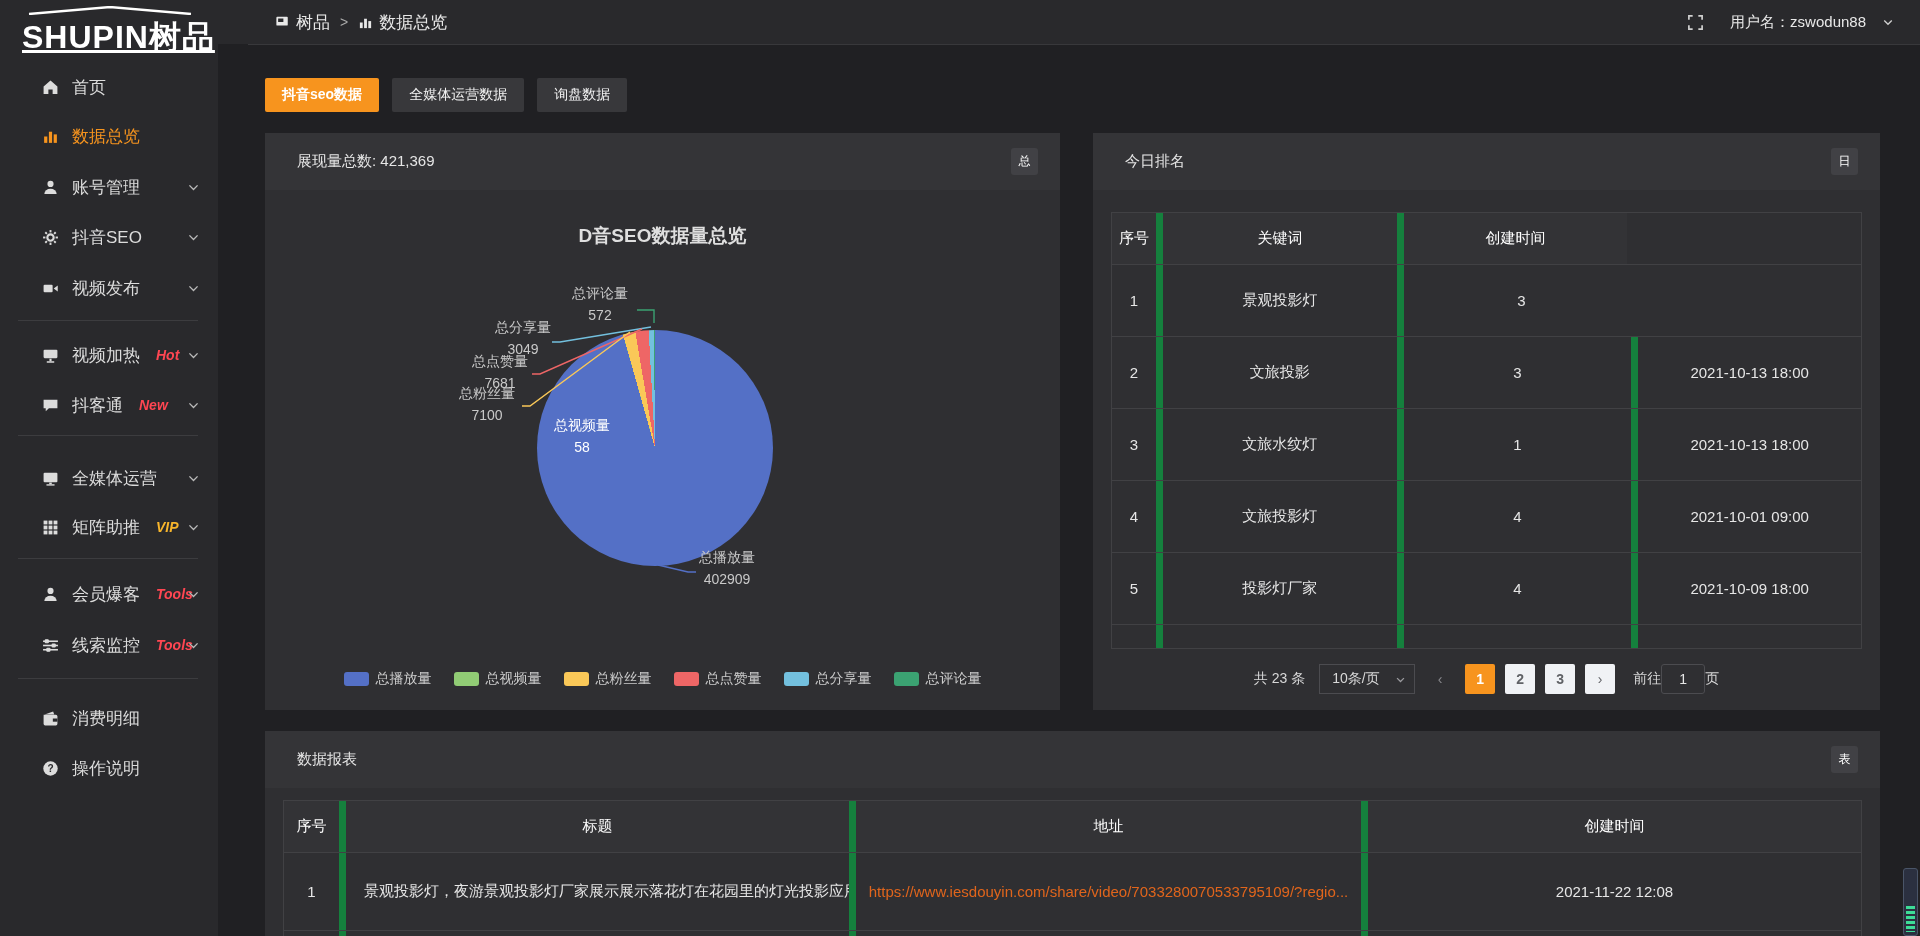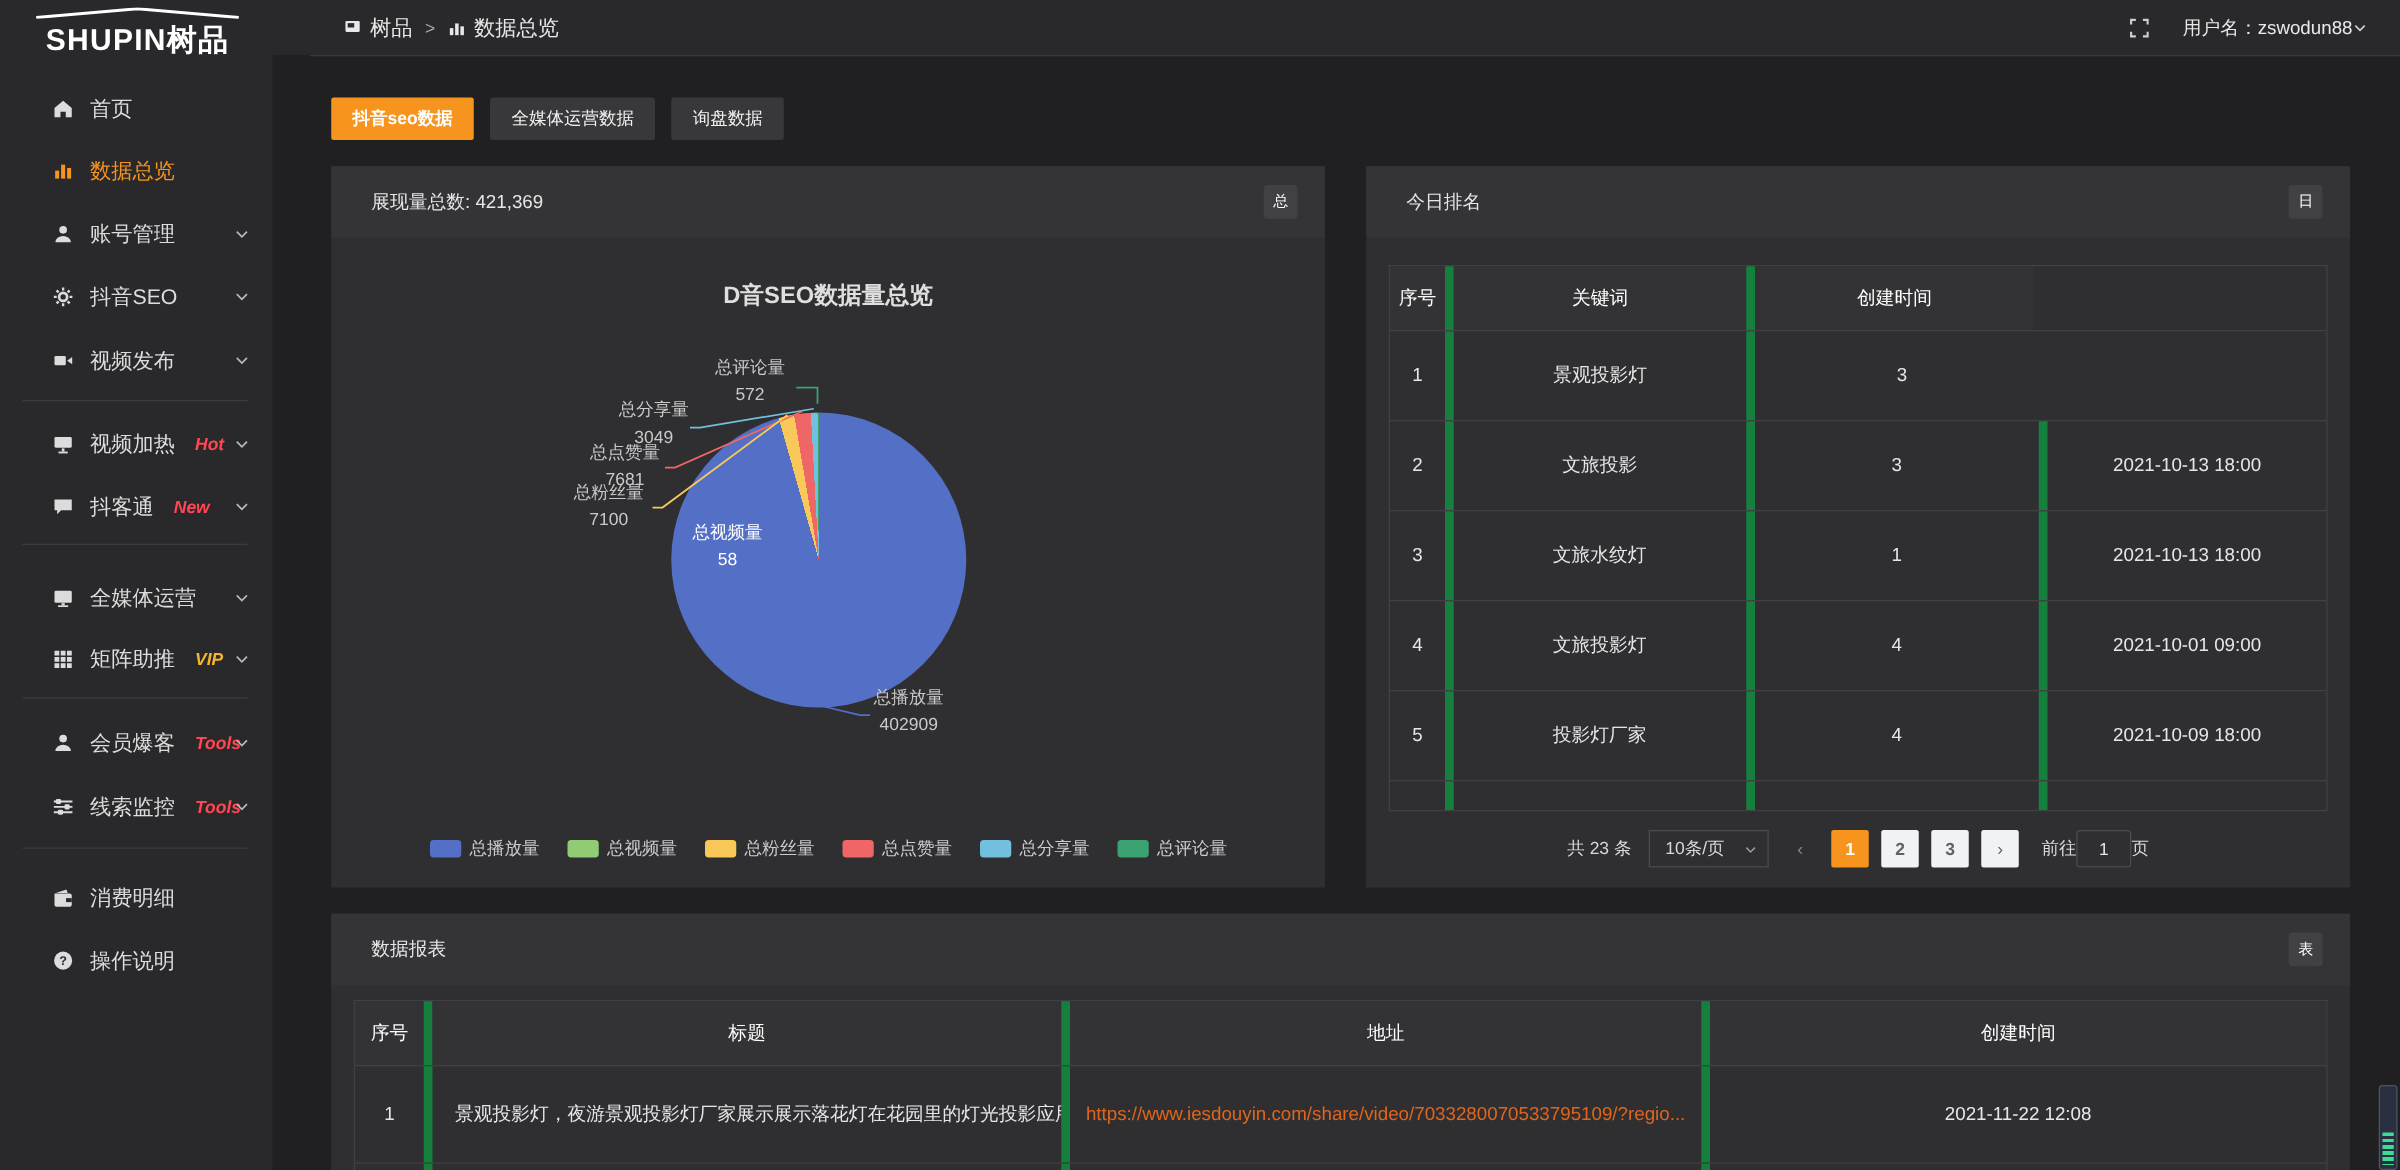--- a/index.html
+++ b/index.html
@@ -7,27 +7,27 @@
   body { font-family:"Liberation Sans","DejaVu Sans",sans-serif; }
   #stage { position:relative; width:1920px; height:936px; background:#202023; overflow:hidden; }
 
   
   #topbar { position:absolute; left:0; top:0; width:1920px; height:44px; background:#29292c; }
   #topbar .divider { position:absolute; left:248px; right:0; top:44px; height:1px; background:#38383b; }
   .crumbs { position:absolute; left:275px; top:0; height:44px; display:flex; align-items:center; gap:10px; color:#e8e8e8; font-size:17px; }
   .crumb { display:flex; align-items:center; gap:6px; cursor:default; }
   .crumb-sep { color:#aaa; font-size:14px; }
   .top-right { position:absolute; right:26px; top:0; height:44px; display:flex; align-items:center; gap:26px; color:#e8e8e8; font-size:15px; }
-  .user-wrap { display:flex; align-items:center; gap:0; }
+  .user-wrap { display:flex; align-items:center; gap:16px; }
 
   
   #sidebar { position:absolute; left:0; top:0; width:218px; height:936px; background:#29292c; }
   .logo { position:absolute; left:22px; top:6px; width:176px; text-align:center; color:#fff; }
   .logo .roof { display:block; margin:0 auto 1px; }
-  .logo .ltext { font-size:24px; font-weight:bold; letter-spacing:1px; white-space:nowrap; }
+  .logo .ltext { font-size:32px; font-weight:bold; letter-spacing:1px; white-space:nowrap;text-decoration:underline; }
   .sb-item { position:absolute; left:0; width:218px; height:34px; display:flex; align-items:center; color:#dcdcdc; font-size:17px; cursor:pointer; }
   .sb-item .ic { width:17px; height:17px; margin-left:42px; margin-right:13px; flex:0 0 auto; }
   .sb-item.active { color:#f7941e; }
   .sb-badge { font-style:italic; font-weight:bold; font-size:14px; margin-left:16px; }
   .sb-chev { position:absolute; right:18px; top:50%; transform:translateY(-50%); color:#b9b9b9; }
   .sb-div { position:absolute; left:18px; width:180px; height:1px; background:#3c3c3f; }
 
   
   .tabs { position:absolute; left:265px; top:78px; display:flex; gap:13px; }
   .tab { height:34px; padding:0 17px; display:flex; align-items:center; font-size:14px; color:#f2f2f2; background:#38383b; border-radius:2px; cursor:pointer; }

